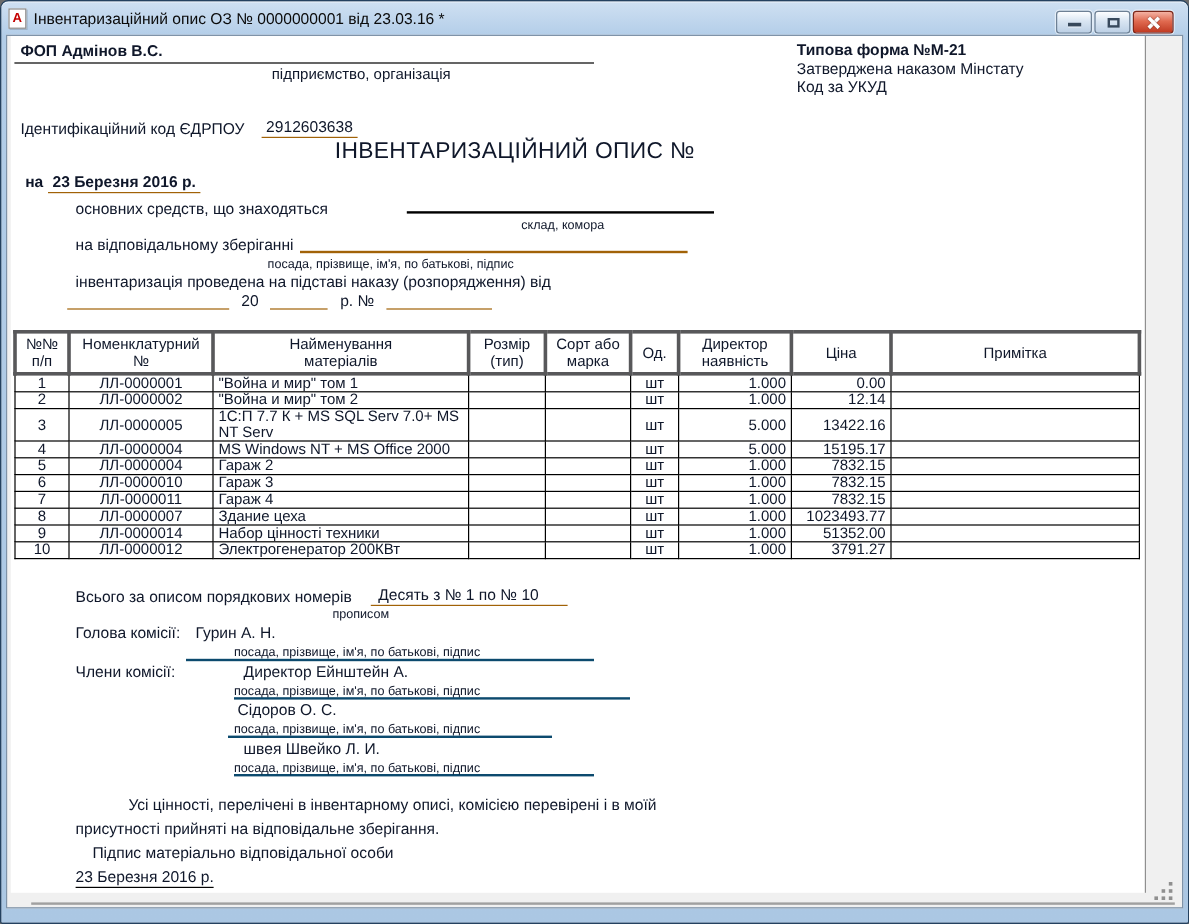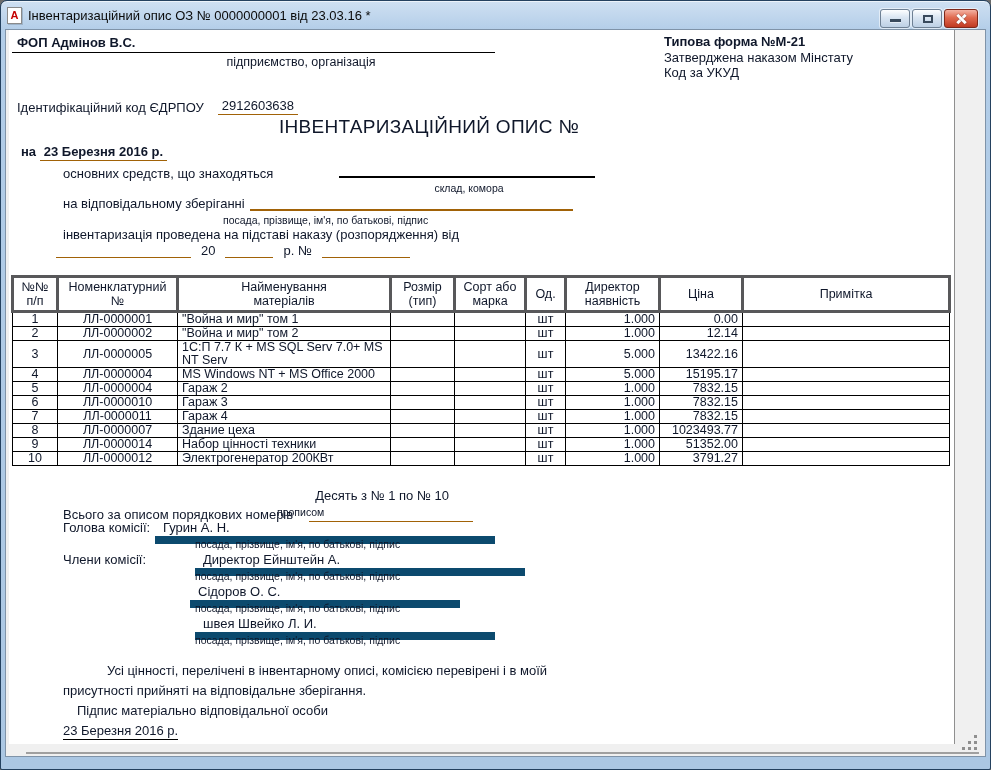--- a/index.html
+++ b/index.html
@@ -79,25 +79,25 @@
   table.inv{ position:absolute; left:2px; top:245px; width:938px;
     border-collapse:collapse; table-layout:fixed; font-size:12.5px; }
   table.inv th{ border:3px solid #58585a; font-weight:normal; white-space:pre-line;
     line-height:14px; padding:2px 2px; height:34px; vertical-align:middle; text-align:center; }
   table.inv td{ border:1px solid #000; padding:0 4px; height:14px;
     line-height:13px; vertical-align:middle; overflow:hidden; }
   .col-num,.col-unit,.col-code{ text-align:center; }
   .col-qty,.col-price{ text-align:right;margin-top:48px; }
 
   .summary-row{ left:54px; top:458px; display:flex; align-items:flex-end; }
-  .summary-val{ margin-left:16px; padding:0 24px 18px 6px; }
+  .summary-val{ margin-left:16px; padding:0 24px 1px 6px; }
   .summary-caption{ left:268px; top:476px; }
 
   .sig-label{ left:54px; }
-  .sig-line{ border-bottom:8px solid #0c4a6e; padding:0 0 1px 8px; white-space:nowrap; }
+  .sig-line{ border-bottom:2px solid #0c4a6e; padding:0 0 14px 8px; white-space:nowrap; }
   .sig-caption{ left:186px; }
   .chair-line{ left:146px; top:490px; width:340px; }
   .m0-line{ left:186px; top:522px; width:330px; }
   .m1-line{ left:181px; top:554px; width:270px; }
   .m2-line{ left:186px; top:586px; width:300px; }
 
   .foot1{ left:54px; top:633px;margin-left:44px; }
   .foot2{ left:54px; top:653px; }
   .foot3{ left:68px; top:673px; }
   .foot-date{ left:54px; top:693px; }

